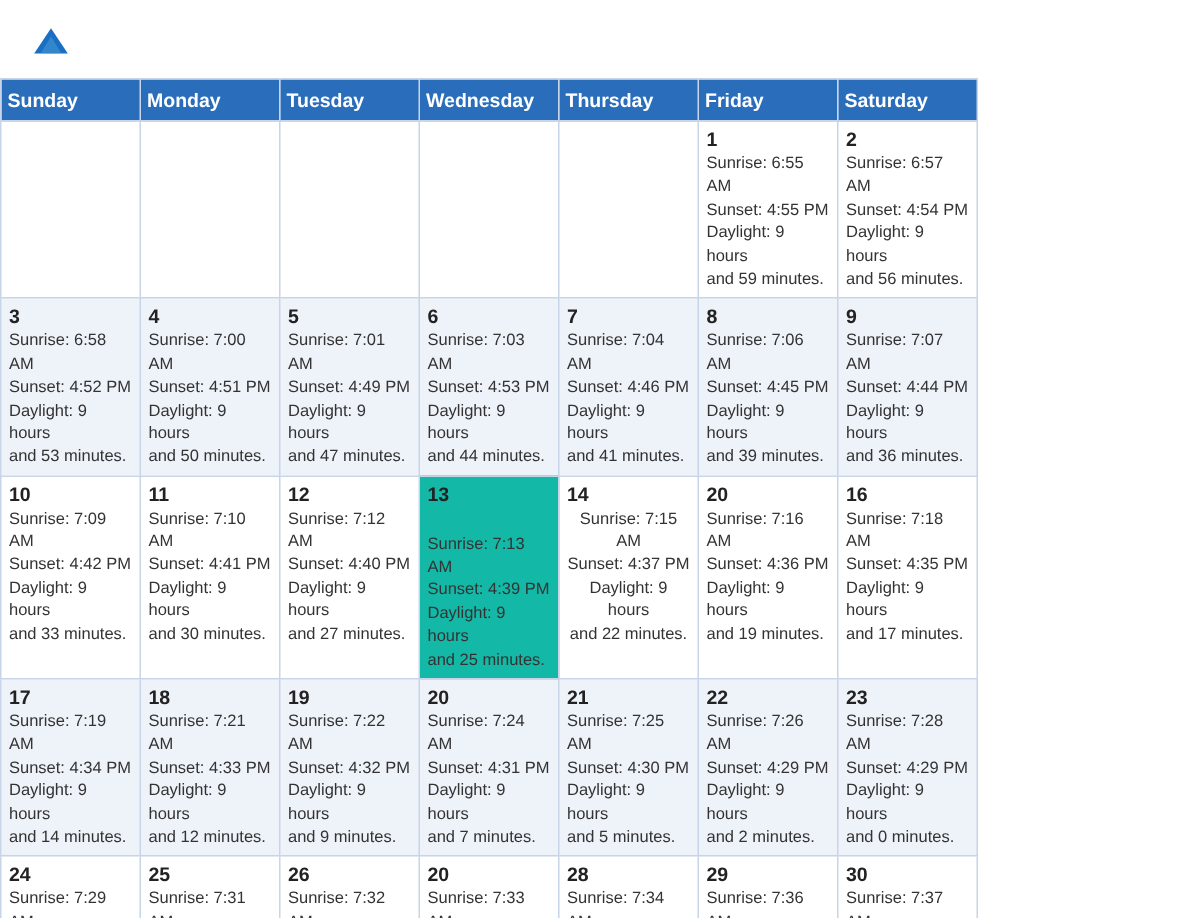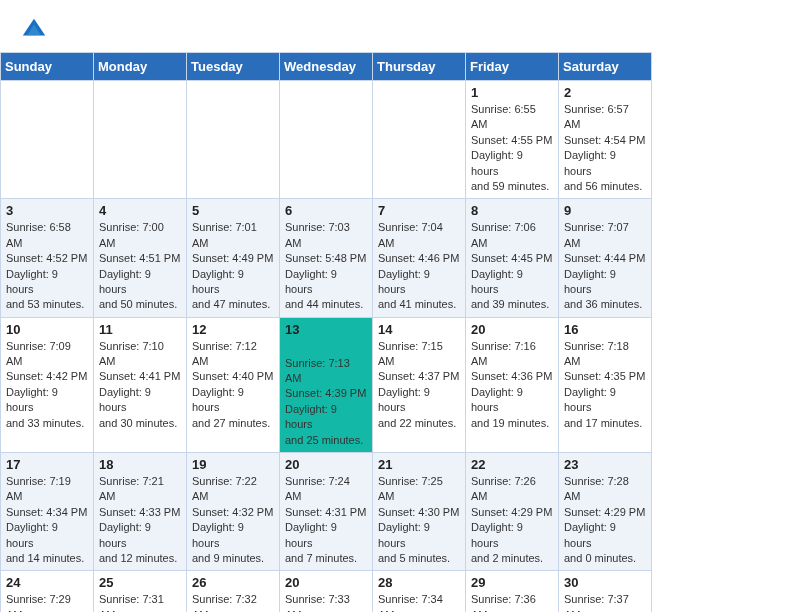--- a/index.html
+++ b/index.html
@@ -171,21 +171,21 @@
           <td style="background: rgb(238, 242, 249);">
             <span class="day-number">5</span>
             <div class="day-info" style="white-space: pre-line;">Sunrise: 7:01 AM
 Sunset: 4:49 PM
 Daylight: 9 hours
 and 47 minutes.</div>
           </td>
           <td style="background: rgb(238, 242, 249);">
             <span class="day-number">6</span>
             <div class="day-info" style="white-space: pre-line;">Sunrise: 7:03 AM
-Sunset: 5:48 PM
+Sunset: 4:53 PM
 Daylight: 9 hours
 and 44 minutes.</div>
           </td>
           <td style="background: rgb(238, 242, 249);">
             <span class="day-number">7</span>
             <div class="day-info" style="white-space: pre-line;">Sunrise: 7:04 AM
 Sunset: 4:46 PM
 Daylight: 9 hours
 and 41 minutes.</div>
           </td>
@@ -228,21 +228,21 @@
           </td>
           <td style="background: #14b8a6;">
             <span class="day-number">13</span>
             <div class="day-info" style="white-space: pre-line; margin-top: 19px;">Sunrise: 7:13 AM
 Sunset: 4:39 PM
 Daylight: 9 hours
 and 25 minutes.</div>
           </td>
           <td style="background: rgb(255, 255, 255);">
             <span class="day-number">14</span>
-            <div class="day-info" style="white-space: pre-line;">Sunrise: 7:15 AM
+            <div class="day-info" style="white-space: pre-line; text-align: center;">Sunrise: 7:15 AM
 Sunset: 4:37 PM
 Daylight: 9 hours
 and 22 minutes.</div>
           </td>
           <td style="background: rgb(255, 255, 255);">
             <span class="day-number">20</span>
             <div class="day-info" style="white-space: pre-line;">Sunrise: 7:16 AM
 Sunset: 4:36 PM
 Daylight: 9 hours
 and 19 minutes.</div>

